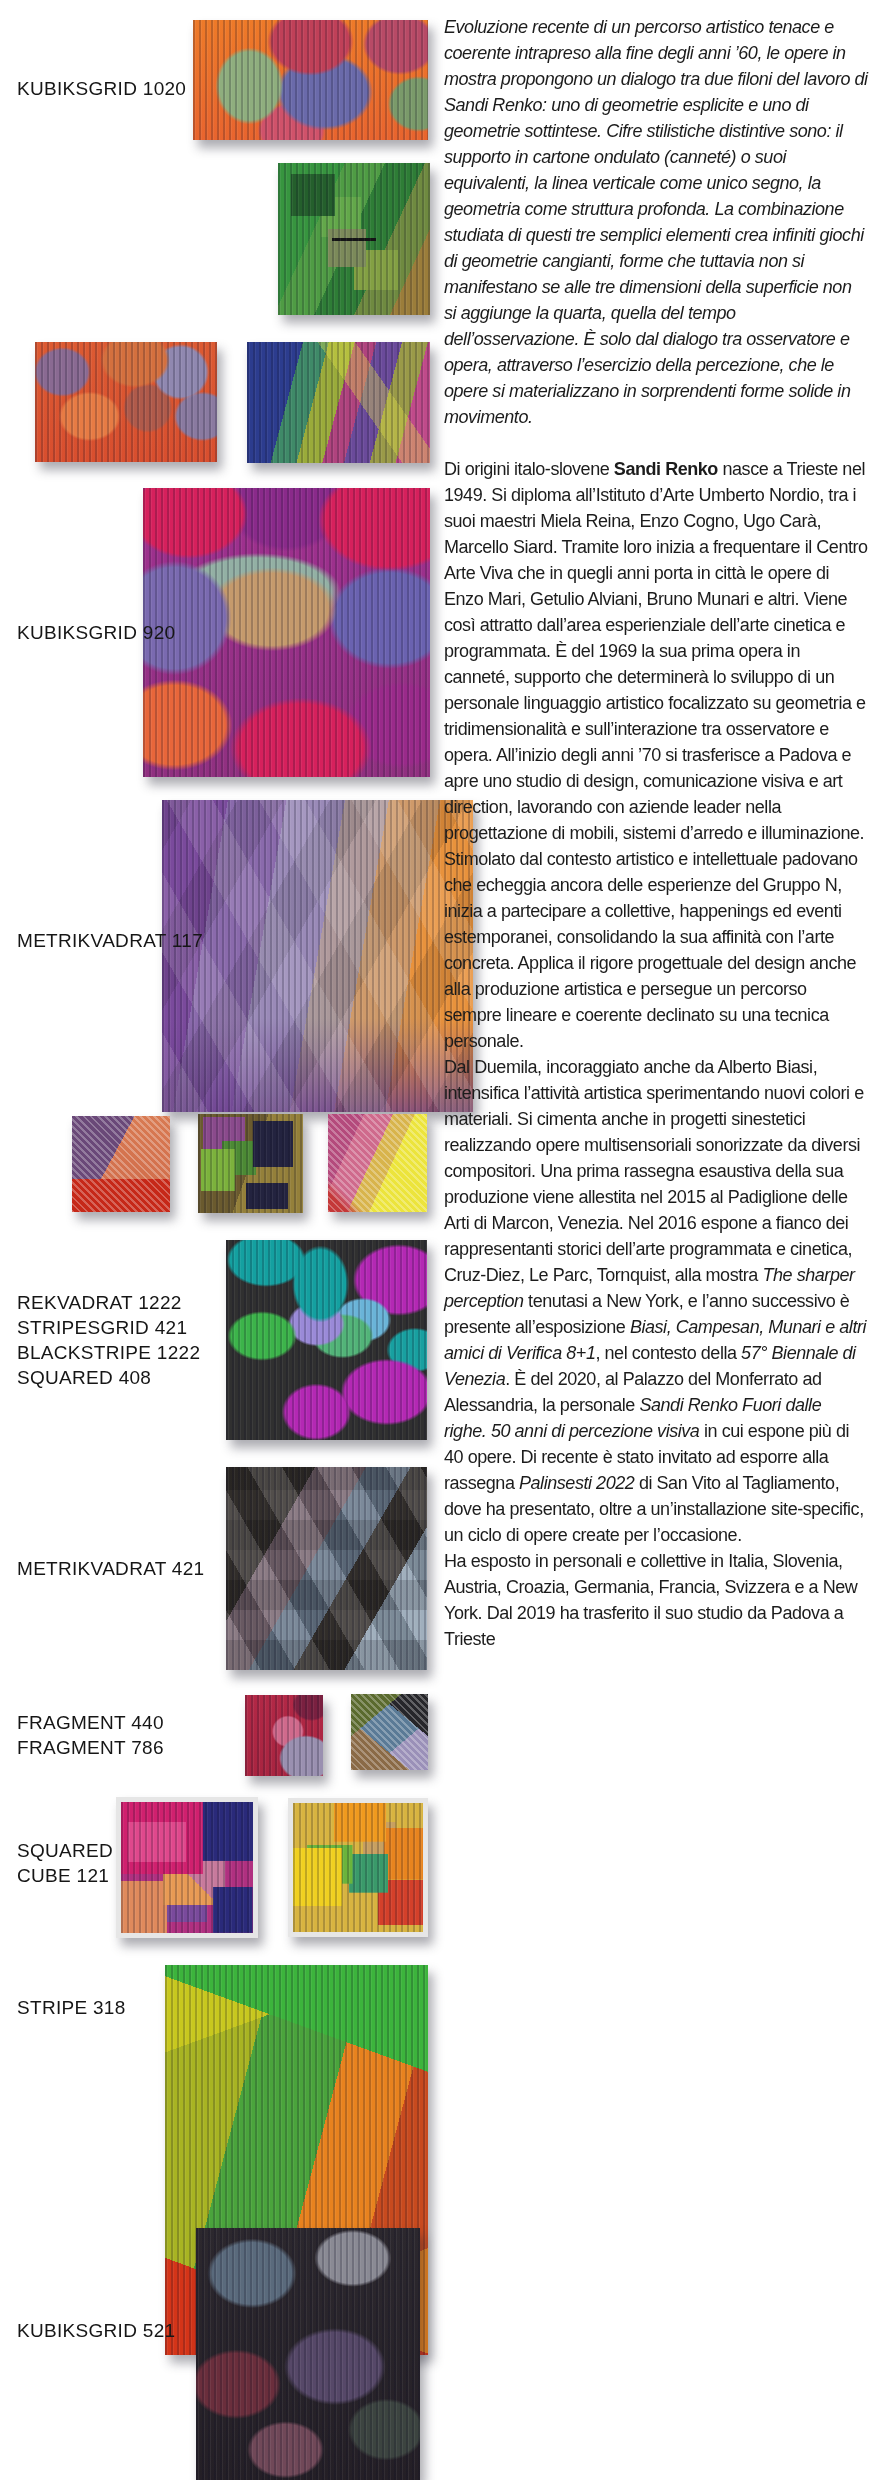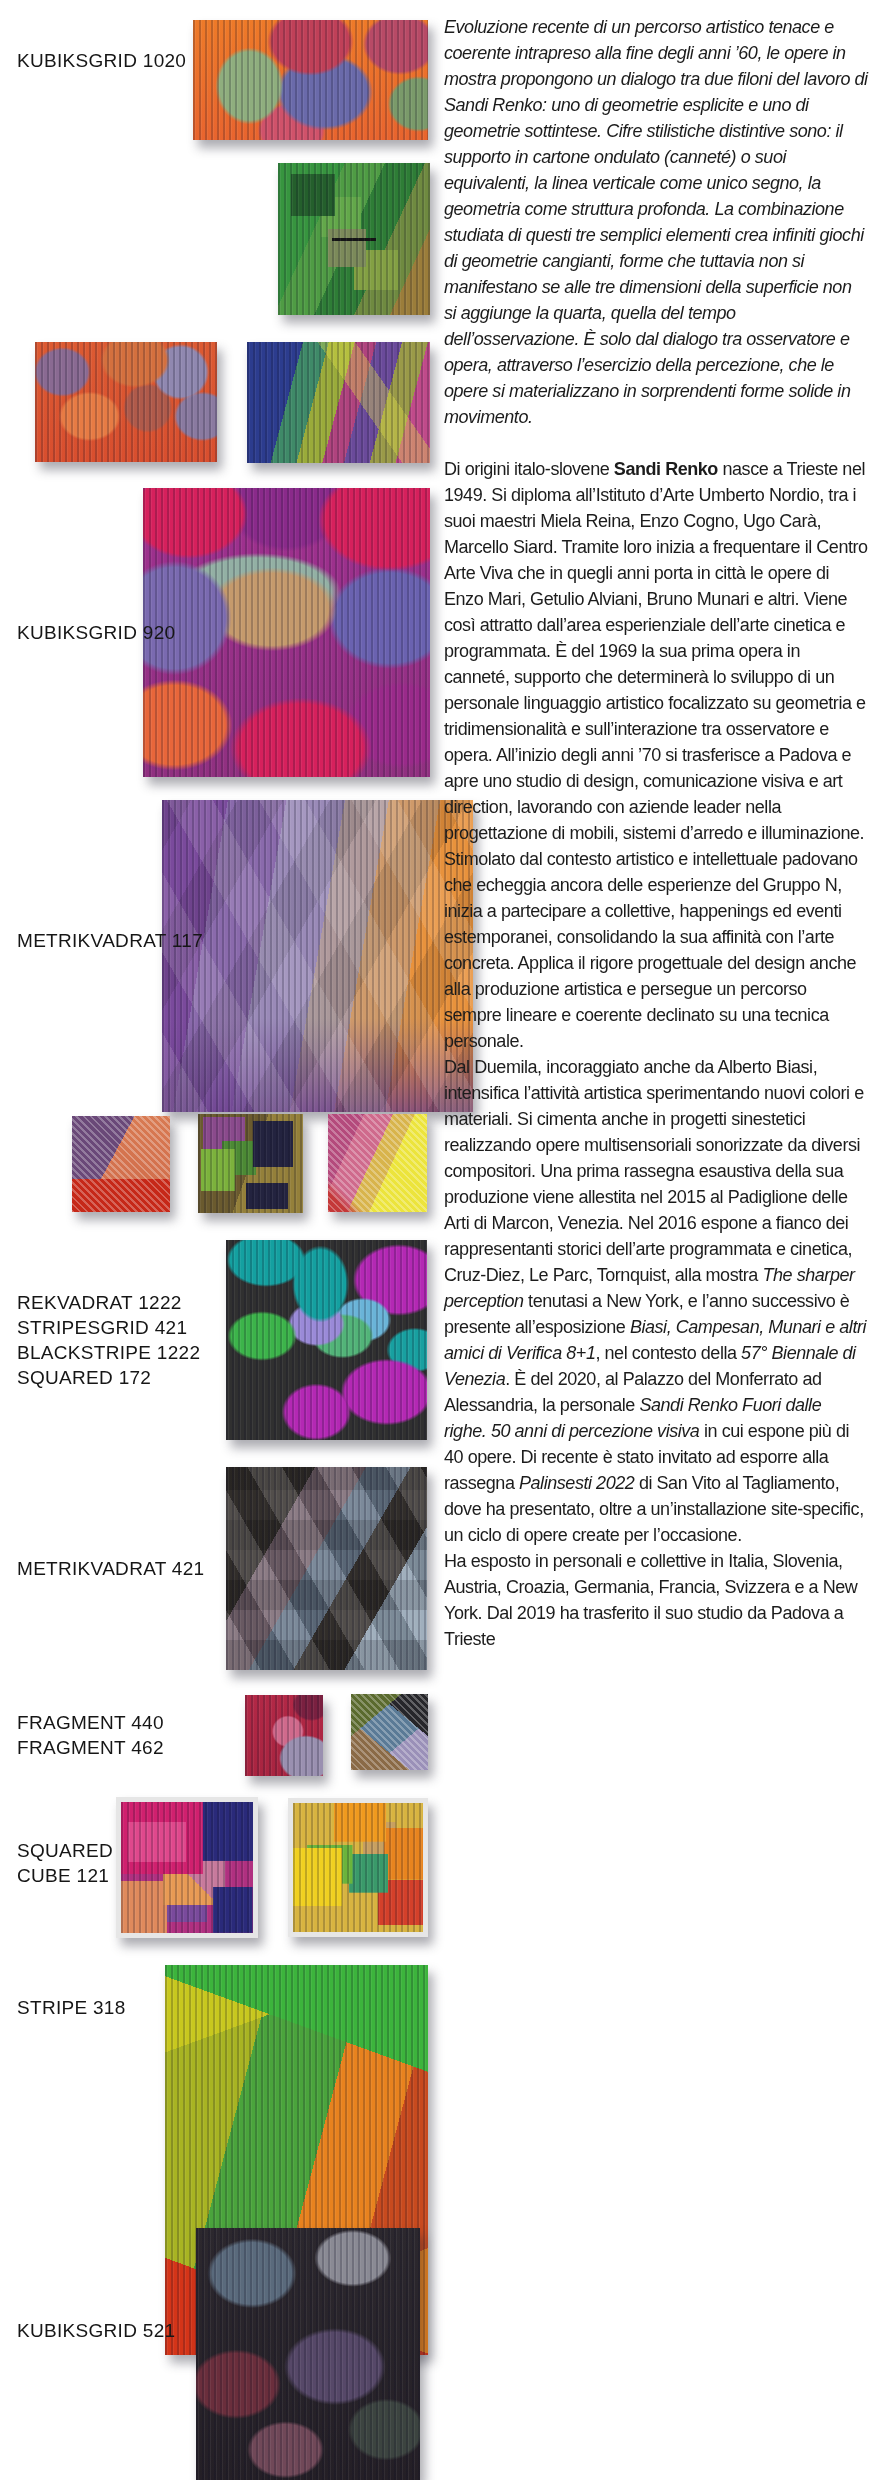--- a/index.html
+++ b/index.html
@@ -160,41 +160,41 @@
   <div class="art a9 d45" style="left:328px;top:1114px;width:99px;height:98px;"></div>
   <div class="art a10" style="left:226px;top:1240px;width:201px;height:200px;"></div>
   <div class="art a11" style="left:226px;top:1467px;width:201px;height:203px;"></div>
   <div class="art a12" style="left:245px;top:1695px;width:78px;height:81px;"></div>
   <div class="art a13 d45" style="left:351px;top:1694px;width:77px;height:76px;"></div>
   <div class="art a14 framed" style="left:116px;top:1797px;width:132px;height:131px;"></div>
   <div class="art a15 framed" style="left:288px;top:1798px;width:130px;height:129px;"></div>
   <div class="art a16" style="left:165px;top:1965px;width:263px;height:390px;"></div>
   <div class="art a17" style="left:196px;top:2228px;width:224px;height:252px;"></div>
 
-  <div class="lg" style="top:48px">
+  <div class="lg" style="top:76px">
     <div class="lbl">KUBIKSGRID 1020</div>
   </div>
   <div class="lg" style="top:620px">
     <div class="lbl">KUBIKSGRID 920</div>
   </div>
   <div class="lg" style="top:928px">
     <div class="lbl">METRIKVADRAT 117</div>
   </div>
   <div class="lg" style="top:1290px">
     <div class="lbl">REKVADRAT 1222</div>
     <div class="lbl">STRIPESGRID 421</div>
     <div class="lbl">BLACKSTRIPE 1222</div>
-    <div class="lbl">SQUARED 172</div>
+    <div class="lbl">SQUARED 408</div>
   </div>
   <div class="lg" style="top:1556px">
     <div class="lbl">METRIKVADRAT 421</div>
   </div>
   <div class="lg" style="top:1710px">
     <div class="lbl">FRAGMENT 440</div>
-    <div class="lbl">FRAGMENT 462</div>
+    <div class="lbl">FRAGMENT 786</div>
   </div>
   <div class="lg" style="top:1838px">
     <div class="lbl">SQUARED</div>
     <div class="lbl">CUBE 121</div>
   </div>
   <div class="lg" style="top:1995px">
     <div class="lbl">STRIPE 318</div>
   </div>
   <div class="lg" style="top:2318px">
     <div class="lbl">KUBIKSGRID 521</div>

